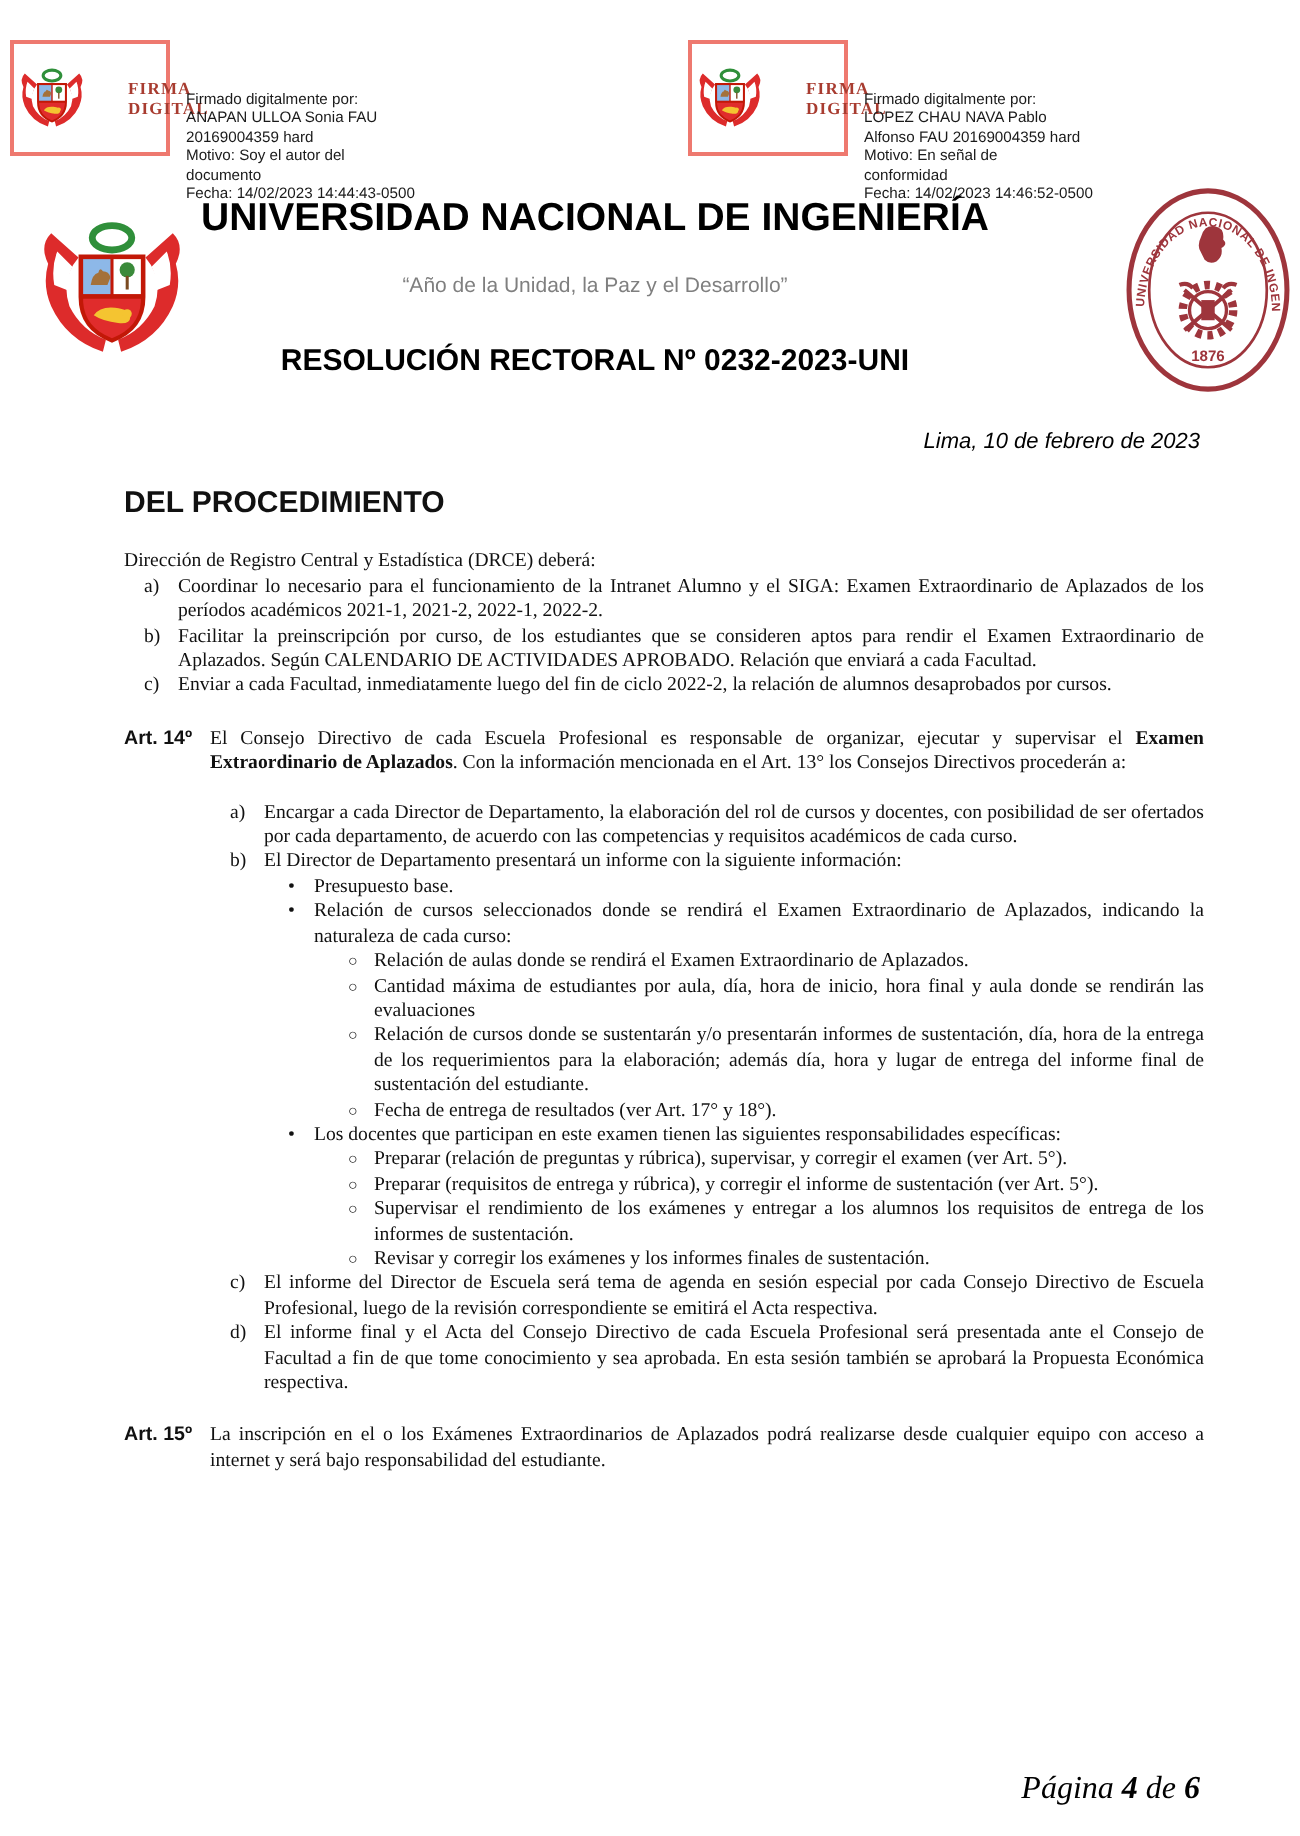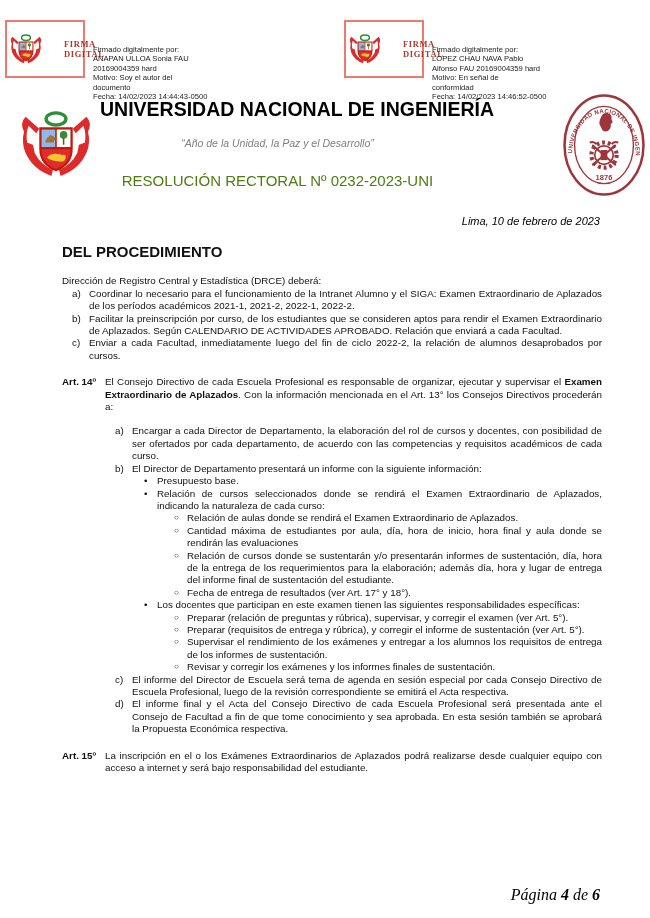--- a/index.html
+++ b/index.html
@@ -19,41 +19,41 @@
     display:flex; align-items:center; gap:21px; padding:2px; background:#fff; flex:none;
   }
   .stamp svg { width:34px; height:40px; flex:none; }
   .stamp-label {
     font-family:"Liberation Serif", serif; font-weight:bold;
     color:#a83c30; font-size:8.5px; line-height:10px; letter-spacing:0.6px;
   }
   .sig-text { font-size:7.6px; line-height:9.4px; color:#1a1a1a; padding-top:1px;margin-top:24px; }
 
   
-  .header { position:absolute; top:92px; left:0; width:555px; height:110px; }
+  .header { position:absolute; top:92px; left:0; width:555px; height:110px;padding-left:40px; }
   .arms-large { position:absolute; left:18px; top:4px; width:76px; height:96px; }
   .seal { position:absolute; left:562px; top:0px; width:84px; height:106px; }
   .head-center { position:absolute; left:100px; right:100px; top:6px; text-align:center; }
   .univ  { font-size:19.5px; font-weight:bold; color:#000; white-space:nowrap; }
-  .motto { margin-top:16px; font-size:10.5px; font-style:italic; color:#7f7f7f; }
-  .res-title { margin-top:23px; font-size:15px; font-weight:normal; color:#4d7c0f; white-space:nowrap; }
+  .motto { margin-top:16px; font-size:10.5px; color:#7f7f7f; }
+  .res-title { margin-top:23px; font-size:15px; font-weight:bold; color:#000000; white-space:nowrap; }
 
   
   .date-line {
     position:absolute; top:215px; left:0; right:50px;
     text-align:right; font-style:italic; font-size:11px; color:#000;
   }
   .content {
     position:absolute; top:246px; left:62px; right:48px;
     font-size:9.8px; line-height:12.4px; color:#111;
   }
   .section-title { font-weight:bold; font-size:15px; margin-bottom:17px; }
   .article { display:flex; margin-bottom:14px; }
   .art-label { width:43px; flex:none; font-weight:bold; }
-  .art-body { flex:1; text-align:justify; }
+  .art-body { flex:1; text-align:justify;font-family:Liberation Serif, serif; }
   .art-intro { text-align:justify; }
   .gap { height:12px; }
   .letter-item { display:flex; margin-left:10px; }
   .letter-item > .marker { width:17px; flex:none; }
   .letter-item > .item-body { flex:1; text-align:justify; }
   .bullet-item { display:flex; margin-left:12px; }
   .bullet-item > .b-marker { width:13px; flex:none; }
   .bullet-item > .b-body { flex:1; text-align:justify; }
   .sub-item { display:flex; margin-left:17px; }
   .sub-item > .s-marker { width:13px; flex:none; font-size:8px; }

